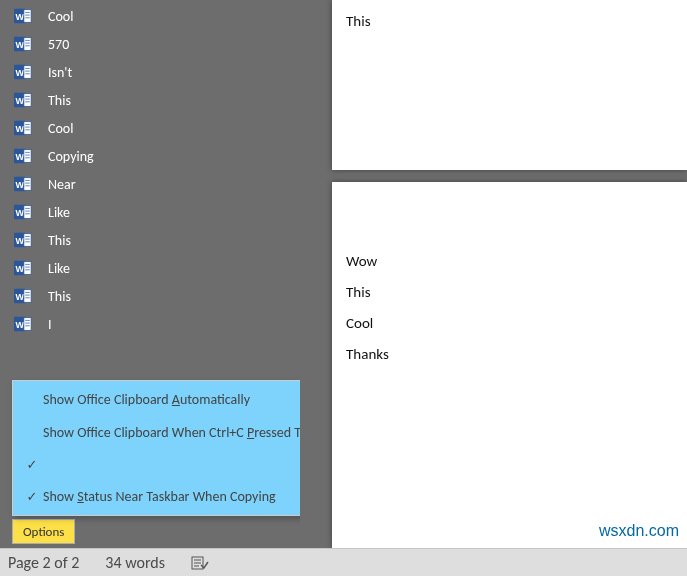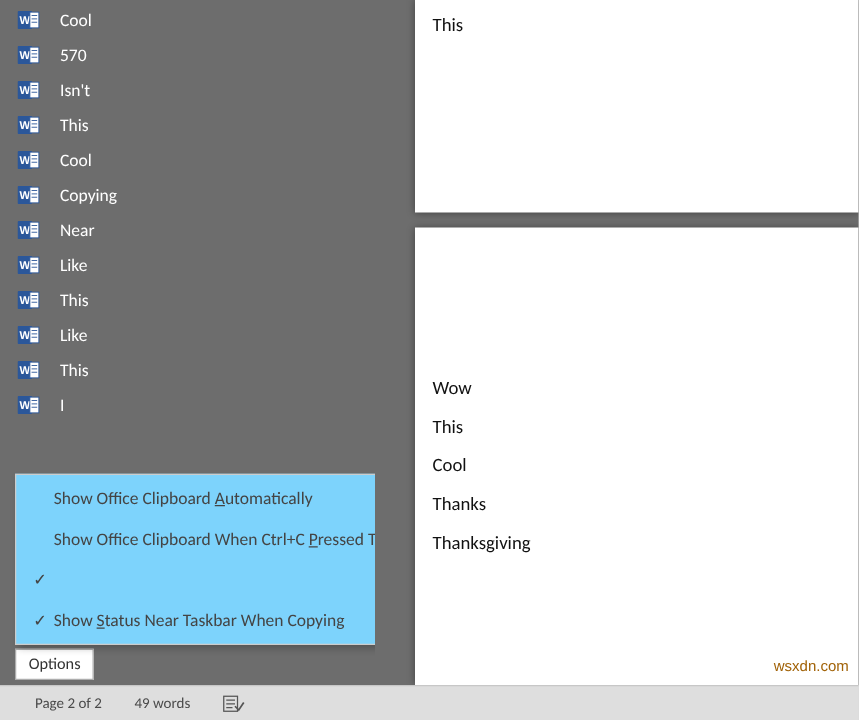--- a/index.html
+++ b/index.html
@@ -48,21 +48,21 @@
     .word-icon {
       width: 18px;
       height: 18px;
     }
     .options-btn-wrap {
       position: absolute;
       left: 12px;
       bottom: 4px;
     }
     .options-btn {
-      background: #ffffff;
+      background: #fde047;
       border: 1px solid #adadad;
       padding: 4px 10px;
       font-size: 13px;
       color: #333;
       cursor: pointer;
       font-family: inherit;
     }
     .context-menu {
       position: absolute;
       left: 12px;
@@ -105,21 +105,21 @@
       box-shadow: 0 0 6px rgba(0,0,0,0.4);
       padding: 12px 14px;
     }
     .page-top {
       top: 0;
       height: 170px;
     }
     .page-bottom {
       top: 182px;
       bottom: 0;
-      padding-top: 120px;
+      padding-top: 70px;
     }
     .doc-line {
       font-size: 15px;
       color: #111;
       margin-bottom: 13px;
       font-family: Calibri, sans-serif;
     }
     .cursor-line::after {
       content: "";
       display: inline-block;
@@ -129,32 +129,32 @@
       vertical-align: text-bottom;
       margin-left: 0;
     }
     .status-bar {
       height: 28px;
       width: 100%;
       background: #dedede;
       border-top: 1px solid #c7c7c7;
       display: flex;
       align-items: center;
-      padding: 0 28px;
-      font-size: 12px;
+      padding: 0 8px;
+      font-size: 16px;
       color: #4b4b4b;
     }
     .status-item { margin-right: 26px; }
     .status-icon { display: inline-flex; align-items: center; }
     .watermark {
       position: absolute;
       right: 8px;
       bottom: 36px;
-      font-size: 12px;
-      color: #a16207;
+      font-size: 16px;
+      color: #0369a1;
       font-family: Arial, sans-serif;
       pointer-events: none;
     }
   </style>
 </head>
 <body>
 
 <div class="workspace">
 
   <div class="sidebar">
@@ -342,29 +342,28 @@
 
   <div class="doc-area">
     <div class="page page-top">
       <div class="doc-line">This</div>
     </div>
     <div class="page page-bottom" id="page2">
         <div class="doc-line">Wow</div>
         <div class="doc-line">This</div>
         <div class="doc-line">Cool</div>
         <div class="doc-line">Thanks</div>
-        <div class="doc-line">Thanksgiving</div>
       </div>
   </div>
 
 </div>
 
 <div class="status-bar">
   <span class="status-item">Page 2 of 2</span>
-  <span class="status-item">49 words</span>
+  <span class="status-item">34 words</span>
   <span class="status-icon">
     <svg width="18" height="16" viewBox="0 0 18 16">
       <rect x="1" y="2" width="11" height="12" fill="none" stroke="#555" stroke-width="1"></rect>
       <path d="M3 5 h7 M3 8 h7 M3 11 h5" stroke="#555" stroke-width="1"></path>
       <path d="M10 10 l3 3 l4 -6" fill="none" stroke="#555" stroke-width="1.4"></path>
     </svg>
   </span>
 </div>
 
 <div class="watermark">wsxdn.com</div>

